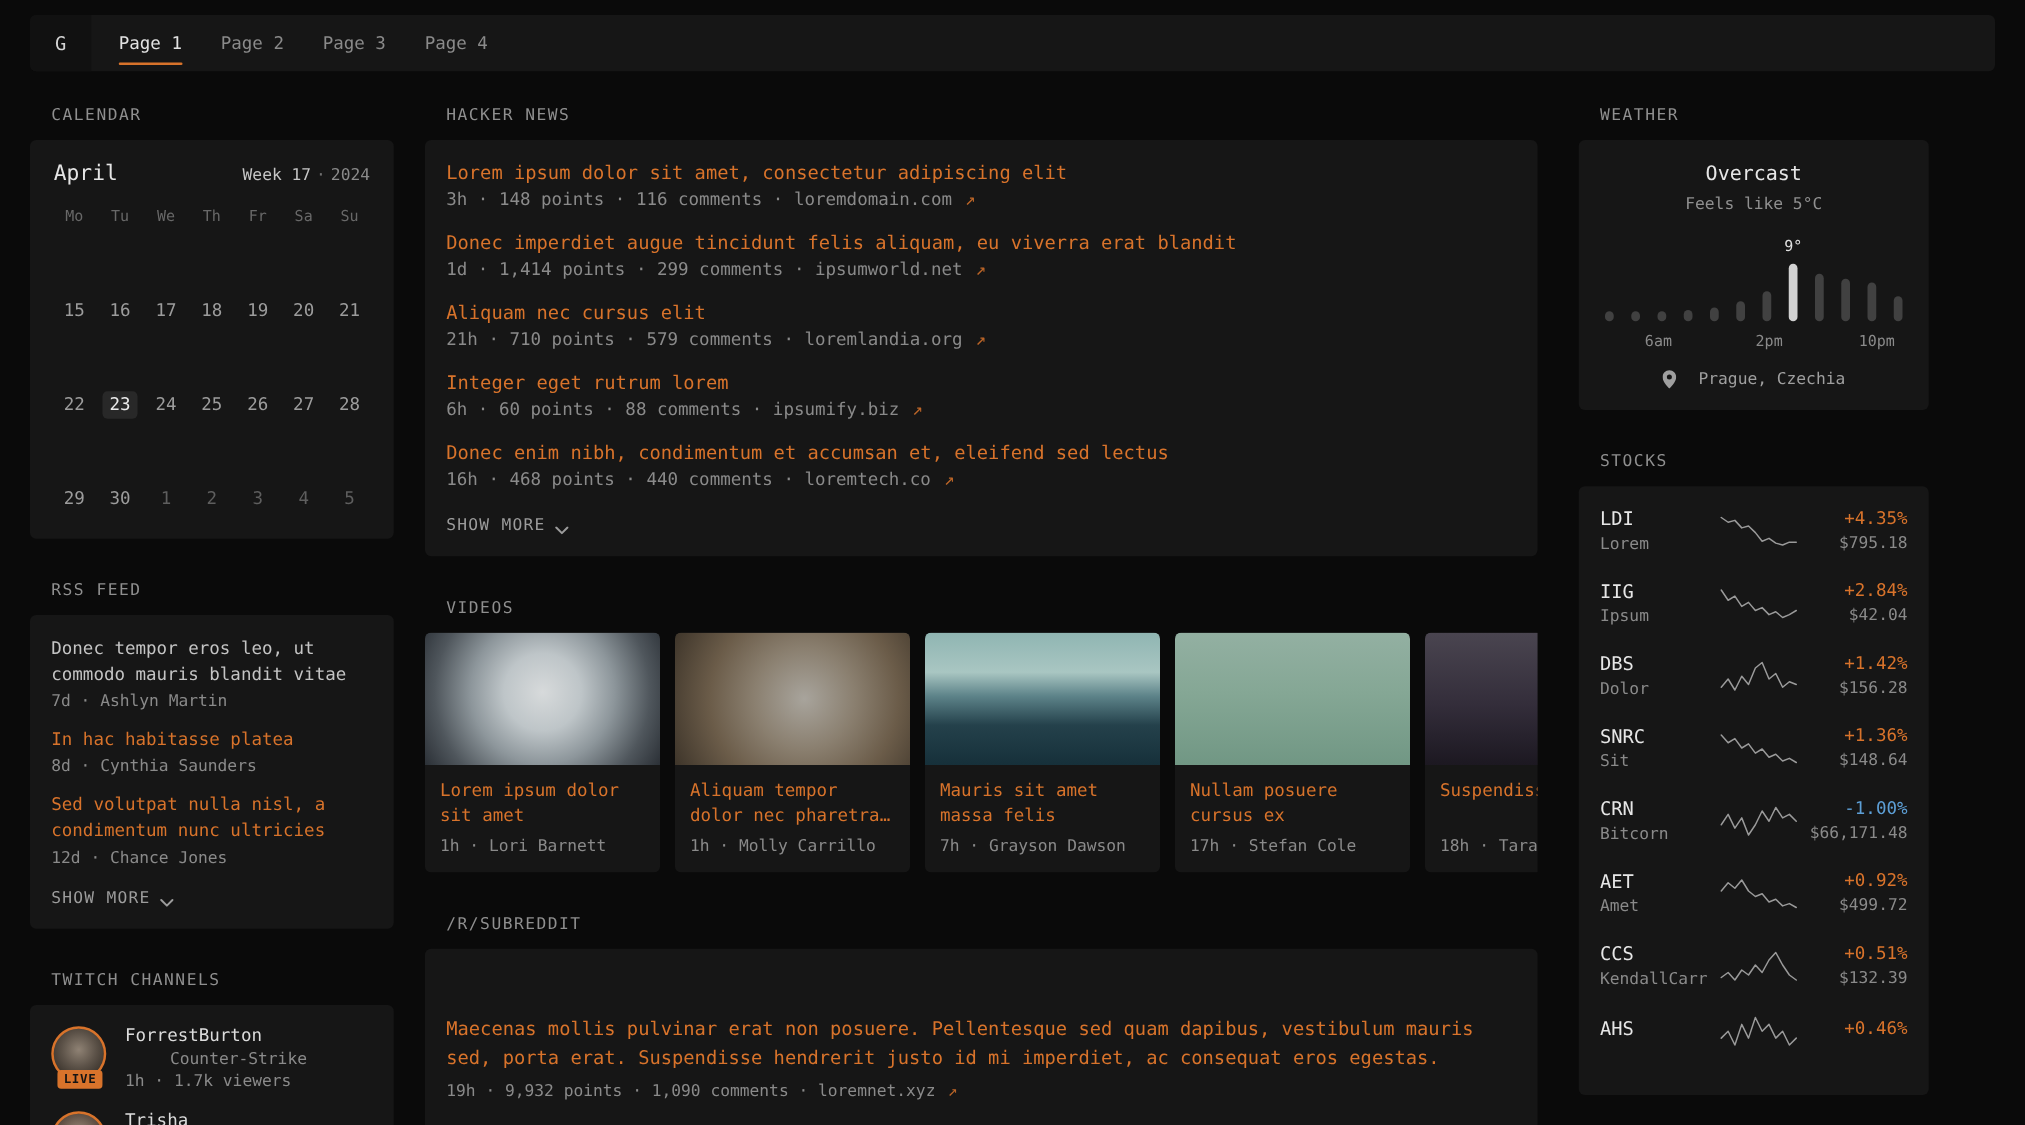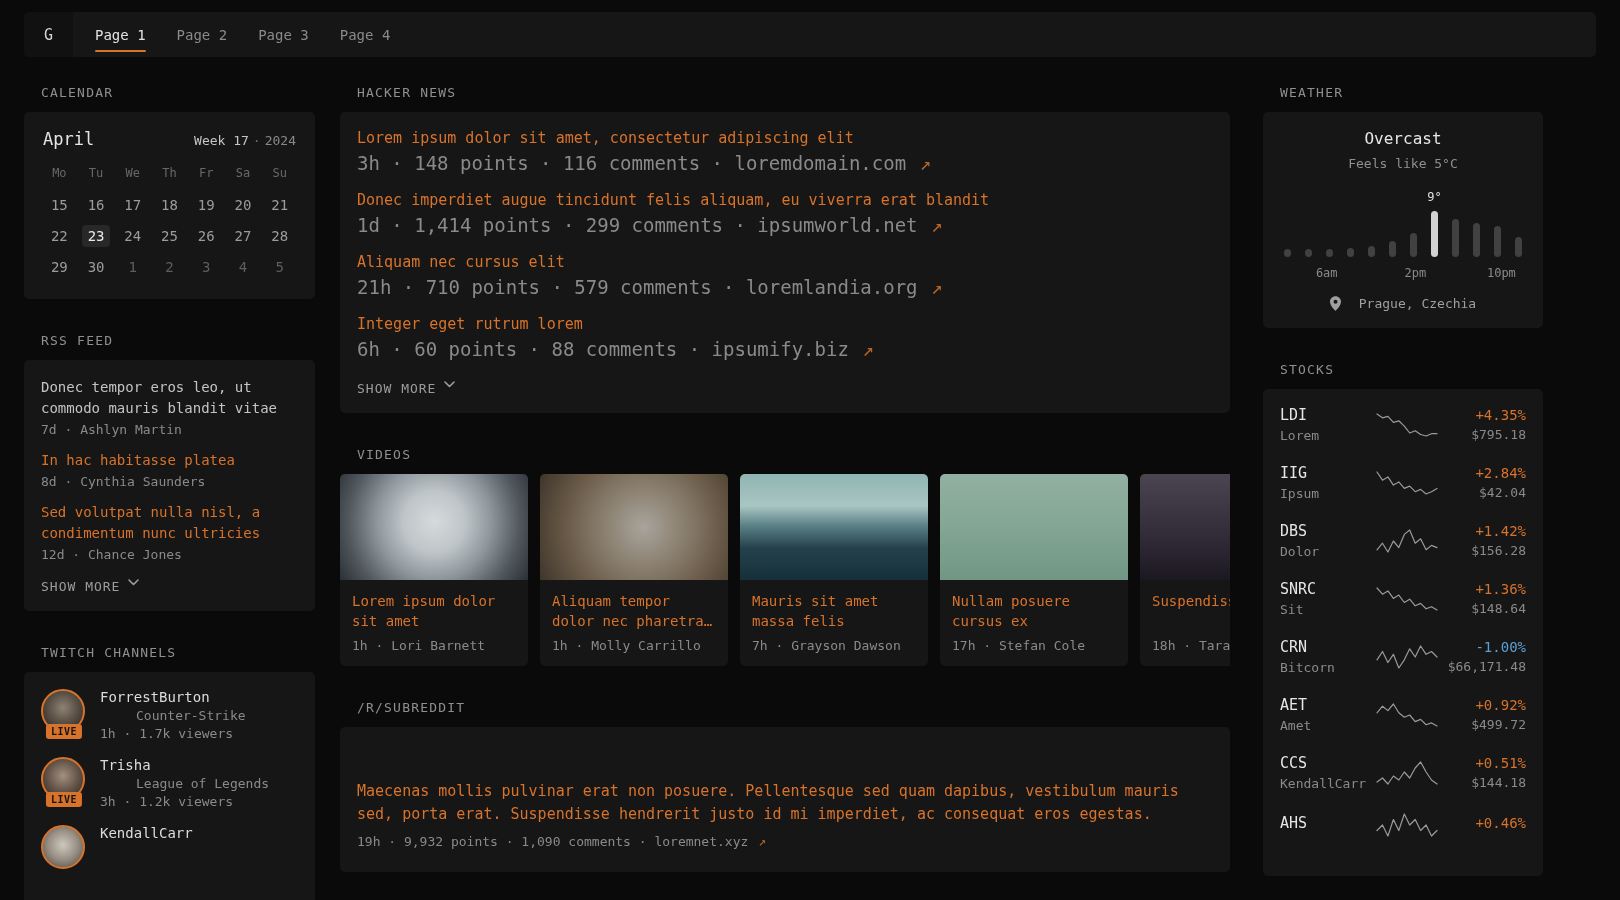--- a/index.html
+++ b/index.html
@@ -37,43 +37,43 @@
   .sec-title{font-size:13px;font-weight:normal;color:#8f8f8f;letter-spacing:1.2px;margin:0 0 12px 17px;}
   .card{background:var(--card);border-radius:5px;padding:17px;}
   
   .cal-header{display:flex;justify-content:space-between;align-items:baseline;padding:0 2px;}
   .cal-month{font-size:17px;color:var(--white);}
   .cal-week{font-size:13px;color:var(--dim);}
   .cal-week .wk{color:#c6c6c6;}
   .cal-sep{margin:0 4px;color:#6f6f6f;}
   .cal-grid{display:grid;grid-template-columns:repeat(7,1fr);margin-top:10px;}
   .cal-h{color:#686868;font-size:12px;text-align:center;padding:7px 0 9px;}
-  .cal-d{color:#9c9c9c;font-size:14px;text-align:center;height:31px;display:flex;align-items:center;justify-content:center;}
+  .cal-d{color:#9c9c9c;font-size:14px;text-align:center;height:31px;display:flex;align-items:center;justify-content:center;margin-top:44px;}
   .cal-d.out{color:var(--dimmer);}
   .cal-d span{padding:3px 6px;border-radius:4px;}
   .cal-d.sel span{background:#282828;color:#eaeaea;}
   
   .feed-item{margin-bottom:13px;}
   .feed-title{display:block;font-size:14px;line-height:21px;color:var(--orange);cursor:pointer;}
   .feed-title.read{color:#c4c4c4;}
   .feed-meta{font-size:13px;color:var(--dim);margin-top:3px;}
-  .show-more{display:inline-flex;align-items:flex-start;gap:8px;font-size:13px;color:#9c9c9c;letter-spacing:1px;margin-top:4px;cursor:pointer;}
+  .show-more{display:inline-flex;align-items:flex-end;gap:8px;font-size:13px;color:#9c9c9c;letter-spacing:1px;margin-top:4px;cursor:pointer;}
   .chev{stroke:#9c9c9c;fill:none;stroke-width:1.6;stroke-linecap:round;stroke-linejoin:round;}
   
   .tw-item{display:flex;gap:13px;margin-bottom:16px;align-items:flex-start;cursor:pointer;}
   .tw-avatar-wrap{position:relative;flex:none;width:46px;padding-bottom:6px;}
   .tw-avatar{width:44px;height:44px;border-radius:50%;border:2px solid var(--orange);}
   .tw-live{position:absolute;left:50%;transform:translateX(-50%);bottom:0;background:var(--orange);color:#141414;font-size:10px;font-weight:bold;padding:2px 5px;border-radius:3px;letter-spacing:.5px;}
   .tw-name{font-size:14px;color:#dcdcdc;}
   .tw-game{font-size:13px;color:var(--dim);margin-top:3px;margin-left:36px;}
   .tw-meta{font-size:13px;color:var(--dim);margin-top:3px;}
   
   .hn-item{margin-bottom:17px;}
   .hn-title{display:block;font-size:15px;color:var(--orange);cursor:pointer;}
-  .hn-meta{font-size:19px;color:var(--dim);margin-top:5px;}
+  .hn-meta{font-size:14px;color:var(--dim);margin-top:5px;}
   .ext-arrow{color:var(--orange);opacity:.85;margin-left:2px;}
   .sub-card{min-height:145px;}
   .sub-title{display:block;font-size:15px;line-height:23px;color:var(--orange);cursor:pointer;margin-top:36px;}
   .sub-meta{font-size:13px;color:var(--dim);margin-top:8px;}
   
   .videos-row{display:flex;gap:12px;overflow:hidden;}
   .video-card{width:188px;flex:none;background:var(--card);border-radius:5px;overflow:hidden;cursor:pointer;}
   .video-thumb{height:106px;width:100%;}
   .video-title{font-size:14px;line-height:20px;color:var(--orange);margin:11px 12px 0;height:40px;overflow:hidden;}
   .video-meta{font-size:13px;color:var(--dim);margin:7px 12px 13px;}
@@ -283,20 +283,24 @@
           <div class="hn-meta"><span>1d · 1,414 points · 299 comments · ipsumworld.net</span> <span class="ext-arrow">↗</span></div>
         </div>
         <div class="hn-item">
           <a class="hn-title">Aliquam nec cursus elit</a>
           <div class="hn-meta"><span>21h · 710 points · 579 comments · loremlandia.org</span> <span class="ext-arrow">↗</span></div>
         </div>
         <div class="hn-item">
           <a class="hn-title">Integer eget rutrum lorem</a>
           <div class="hn-meta"><span>6h · 60 points · 88 comments · ipsumify.biz</span> <span class="ext-arrow">↗</span></div>
         </div>
+        <div class="hn-item">
+          <a class="hn-title">Donec enim nibh, condimentum et accumsan et, eleifend sed lectus</a>
+          <div class="hn-meta"><span>16h · 468 points · 440 comments · loremtech.co</span> <span class="ext-arrow">↗</span></div>
+        </div>
         <div class="show-more">
           <span>SHOW MORE</span>
           <svg class="chev" width="11" height="7" viewBox="0 0 11 7">
               <polyline points="1,1 5.5,5.5 10,1"></polyline>
             </svg>
         </div>
       </div>
     </section>
 
     <section>
@@ -505,21 +509,21 @@
             <div class="stock-sym">CCS</div>
             <div class="stock-name">KendallCarr</div>
           </div>
           <div class="stock-spark">
               <svg viewBox="0 0 64 26">
                 <polyline points="2.0,22.0 7.5,18.0 12.9,24.0 18.4,16.0 23.8,20.0 29.3,12.0 34.7,18.0 40.2,8.0 45.6,2.0 51.1,12.0 56.5,20.0 62.0,24.0"></polyline>
               </svg>
             </div>
           <div class="stock-right">
             <div class="stock-change">+0.51%</div>
-            <div class="stock-price">$144.18</div>
+            <div class="stock-price">$132.39</div>
           </div>
         </div>
 
         <div class="stock-row">
           <div class="stock-info">
             <div class="stock-sym">AHS</div>
             <div class="stock-name"></div>
           </div>
           <div class="stock-spark">
               <svg viewBox="0 0 64 26">

